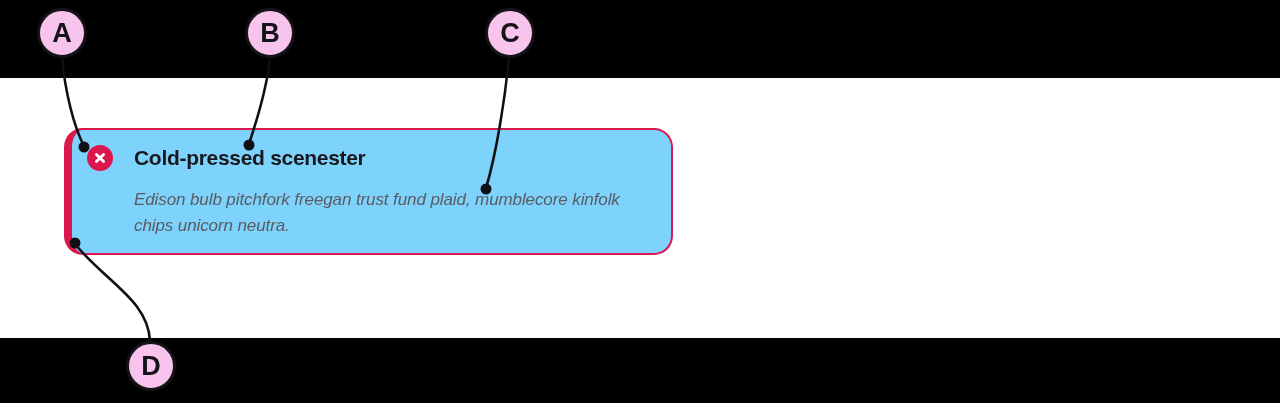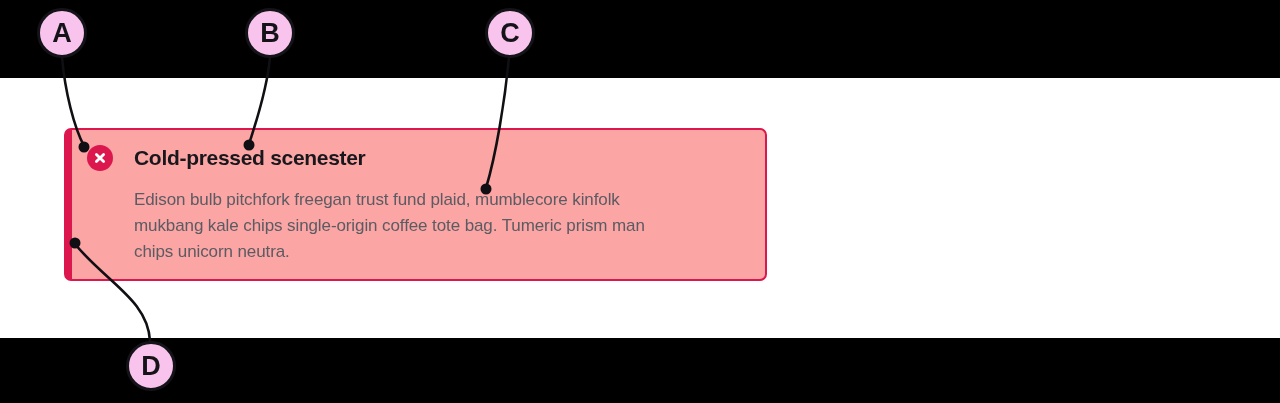--- a/index.html
+++ b/index.html
@@ -22,26 +22,26 @@
     background: #000000;
   }
   .bar-top { top: 0; height: 78px; }
   .bar-bottom { top: 338px; height: 65px; }
 
   
   .alert {
     position: absolute;
     left: 64px;
     top: 128px;
-    width: 703px;
+    width: 609px;
     box-sizing: border-box;
-    background: #fca5a5;
+    background: #7dd3fc;
     border: 2px solid #DC174E;
     border-left: 8px solid #DC174E;
-    border-radius: 7px;
+    border-radius: 19px;
     display: flex;
     align-items: flex-start;
     padding: 15px 16px 14px 15px;
   }
   .alert-icon {
     flex: 0 0 auto;
     width: 26px;
     height: 26px;
     border-radius: 50%;
     background: #DC174E;
@@ -59,21 +59,21 @@
     letter-spacing: -0.3px;
     color: #17171C;
   }
   .alert-body {
     margin-top: 16px;
     font-size: 17px;
     line-height: 26px;
     color: #5B5B62;
     letter-spacing: -0.1px;
   }
-  .alert-body .line { white-space: nowrap; }
+  .alert-body .line { white-space: nowrap; font-style: italic; }
 
   
   .marker {
     position: absolute;
     width: 44px;
     height: 44px;
     border: 3px solid #141318;
     border-radius: 50%;
     background: #F8C3EC;
     display: flex;
@@ -138,19 +138,18 @@
   <div class="alert">
     <div class="alert-icon">
       <svg width="16" height="16" viewBox="0 0 16 16" xmlns="http://www.w3.org/2000/svg">
         <path d="M4.4,4.4 L11.6,11.6 M11.6,4.4 L4.4,11.6" stroke="#ffffff" stroke-width="2.8" stroke-linecap="round" fill="none"></path>
       </svg>
     </div>
     <div class="alert-text">
       <div class="alert-title">Cold-pressed scenester</div>
       <div class="alert-body">
         <div class="line">Edison bulb pitchfork freegan trust fund plaid, mumblecore kinfolk</div>
-        <div class="line">mukbang kale chips single-origin coffee tote bag. Tumeric prism man</div>
         <div class="line">chips unicorn neutra.</div>
       </div>
     </div>
   </div>
 
 </div>
 
 </body></html>

